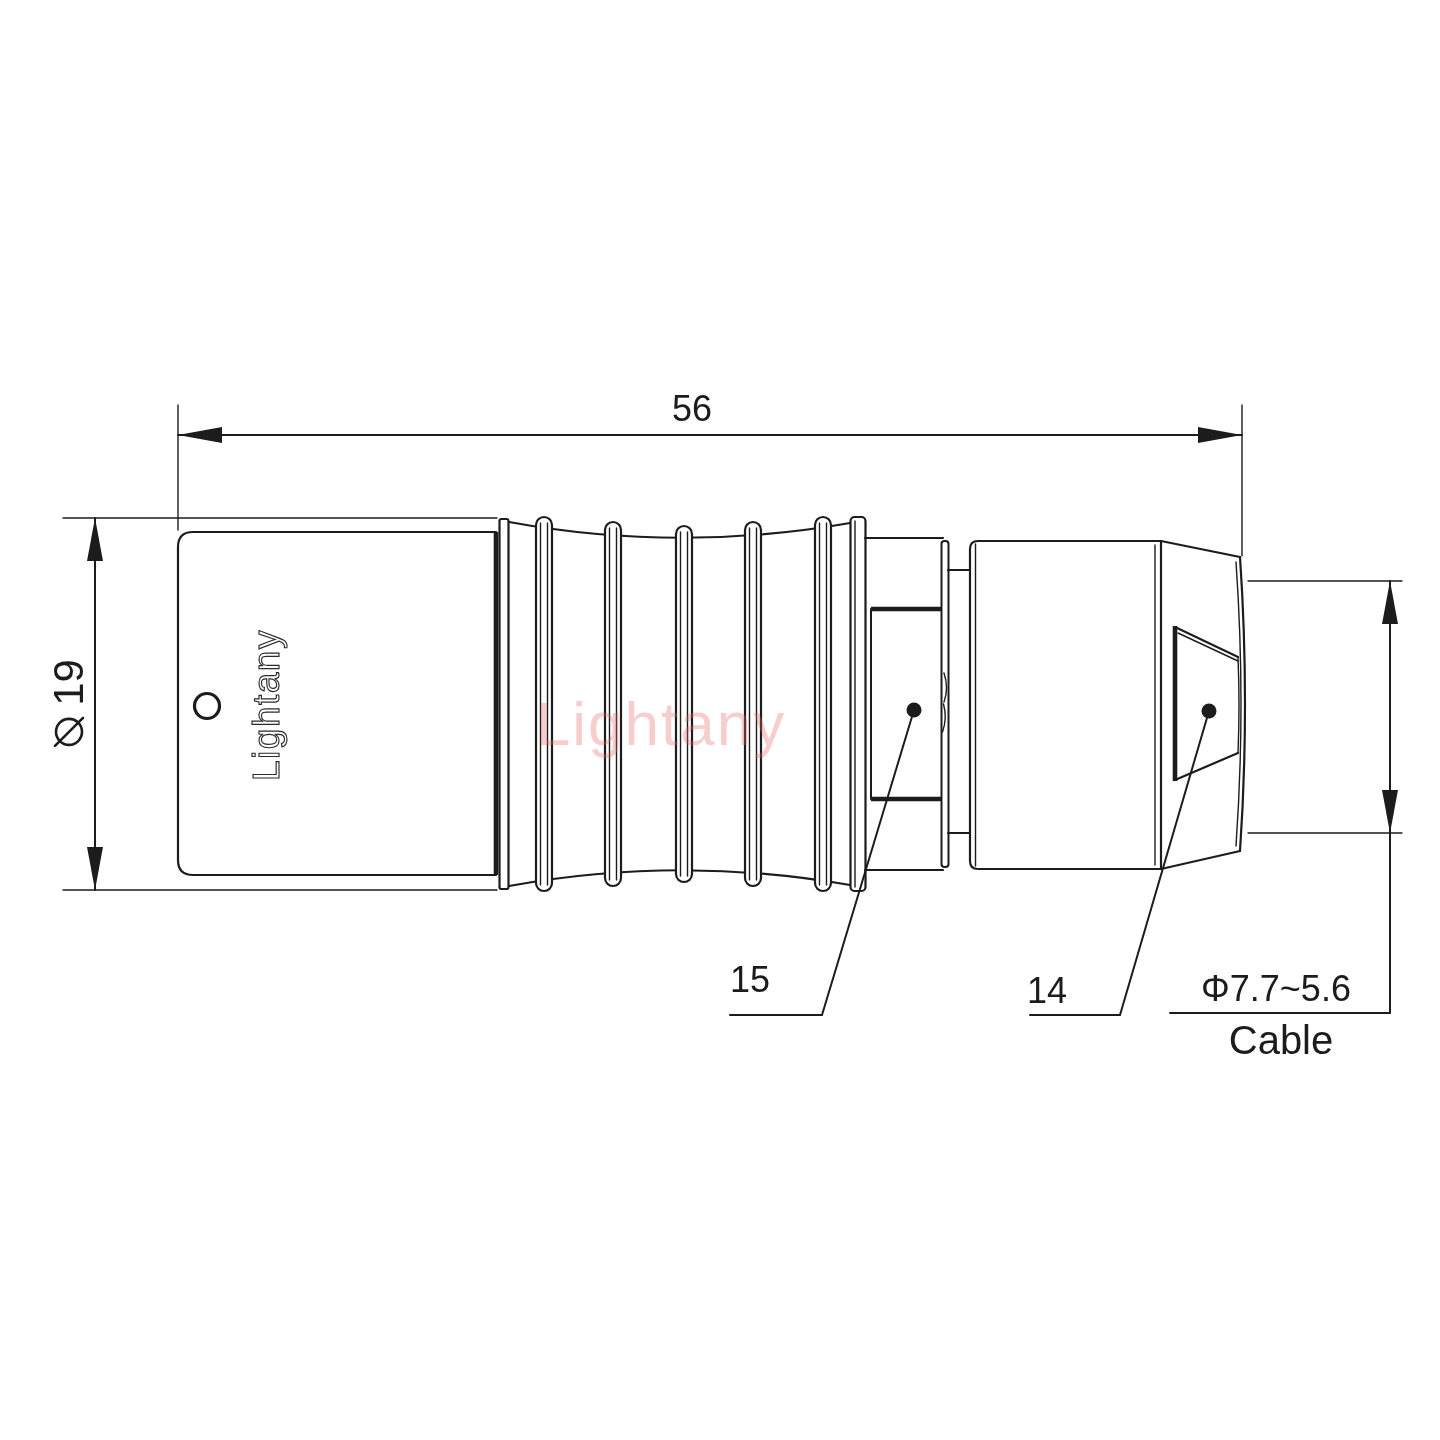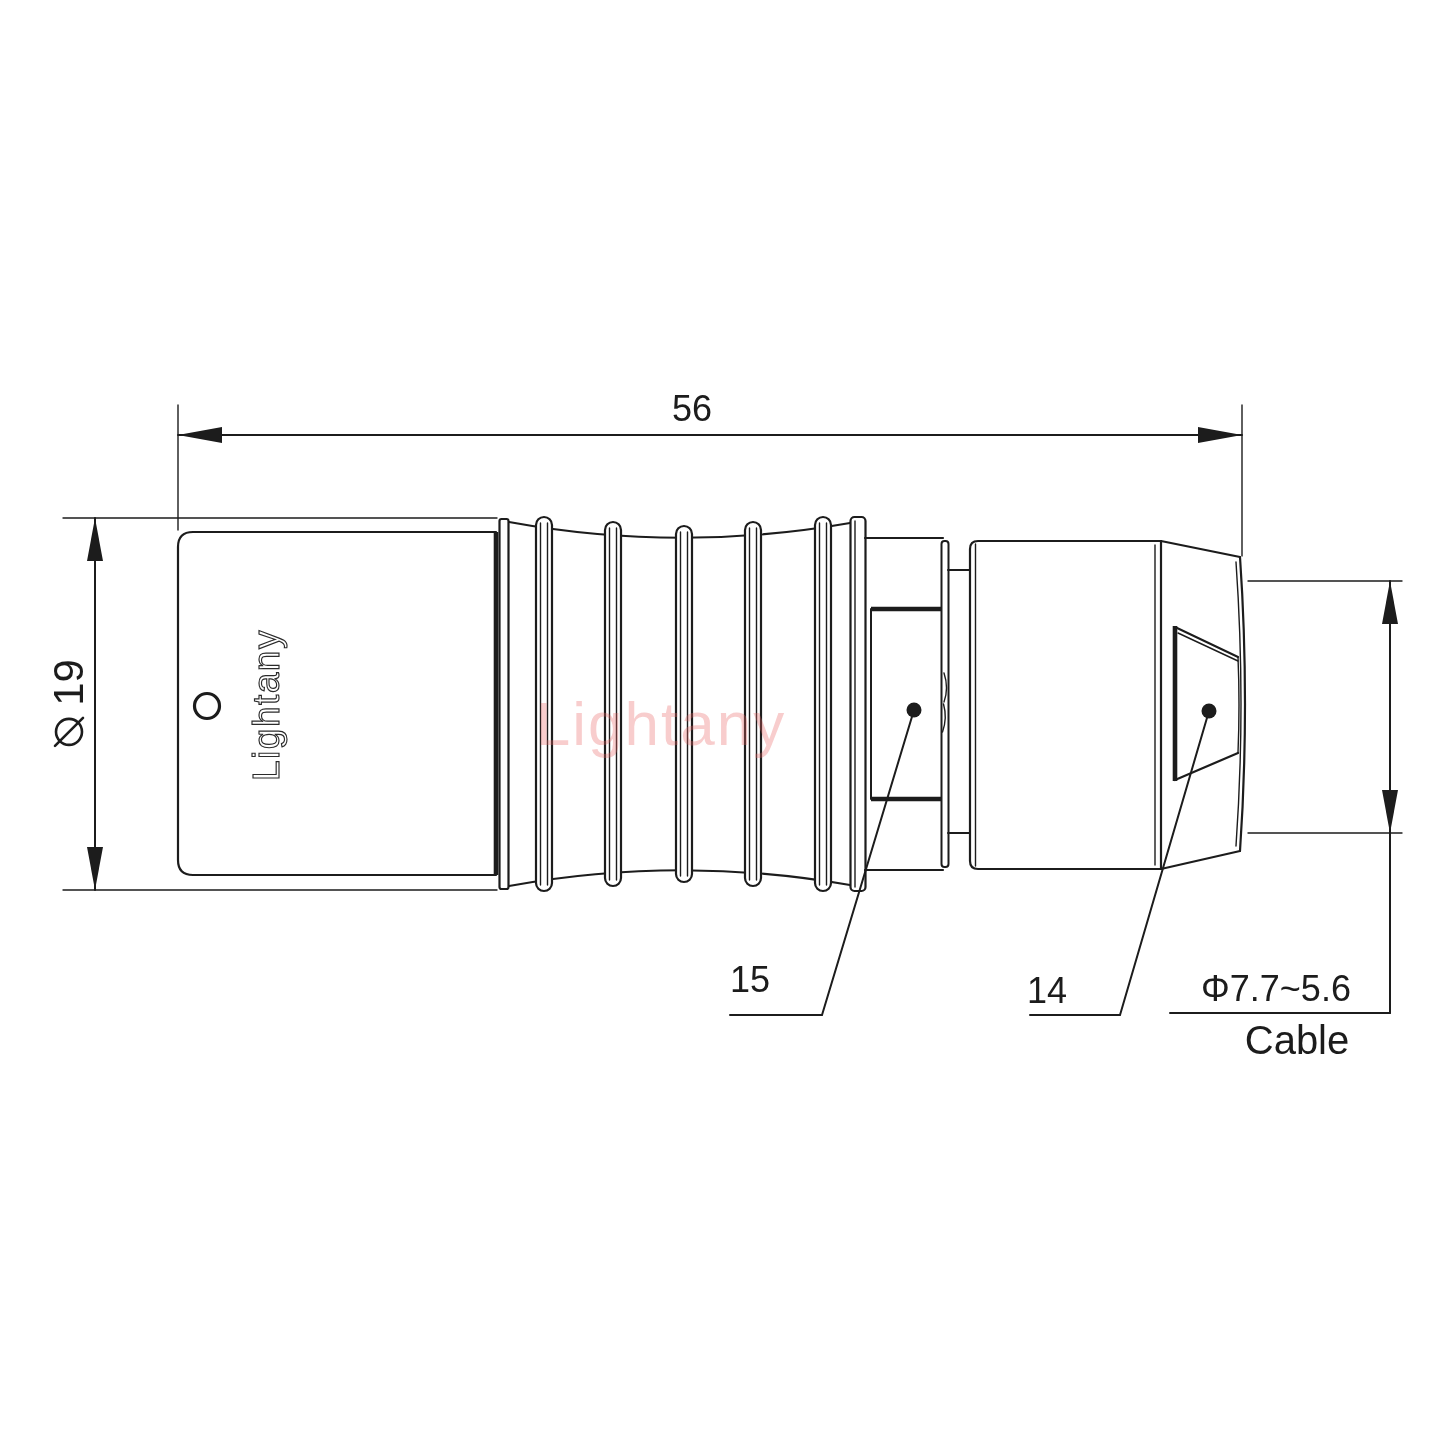--- a/index.html
+++ b/index.html
@@ -27,21 +27,21 @@
     fill:#ffffff;stroke:#2b2b2b;stroke-width:1.15px;
     font-family:"Liberation Sans","DejaVu Sans",sans-serif;
     font-size:37px;letter-spacing:1.5px;
   }
   
   .dim-label{
     position:absolute;color:var(--line);
     font-size:36px;line-height:1;white-space:nowrap;
     transform:translate(-50%,-50%);
   }
-  .dim-label.small{font-size:40px;margin-left:16px;}
+  .dim-label.small{font-size:40px;}
   .rot-label{
     position:absolute;color:var(--line);font-size:42px;line-height:1;
     white-space:nowrap;display:flex;align-items:center;gap:5px;
     transform:translate(-50%,-50%) rotate(-90deg);
   }
   .rot-label .dia-icon{display:block;}
   .watermark{
     position:absolute;transform:translate(-50%,-50%);
     font-size:62px;letter-spacing:2px;color:var(--watermark);
     white-space:nowrap;pointer-events:none;

